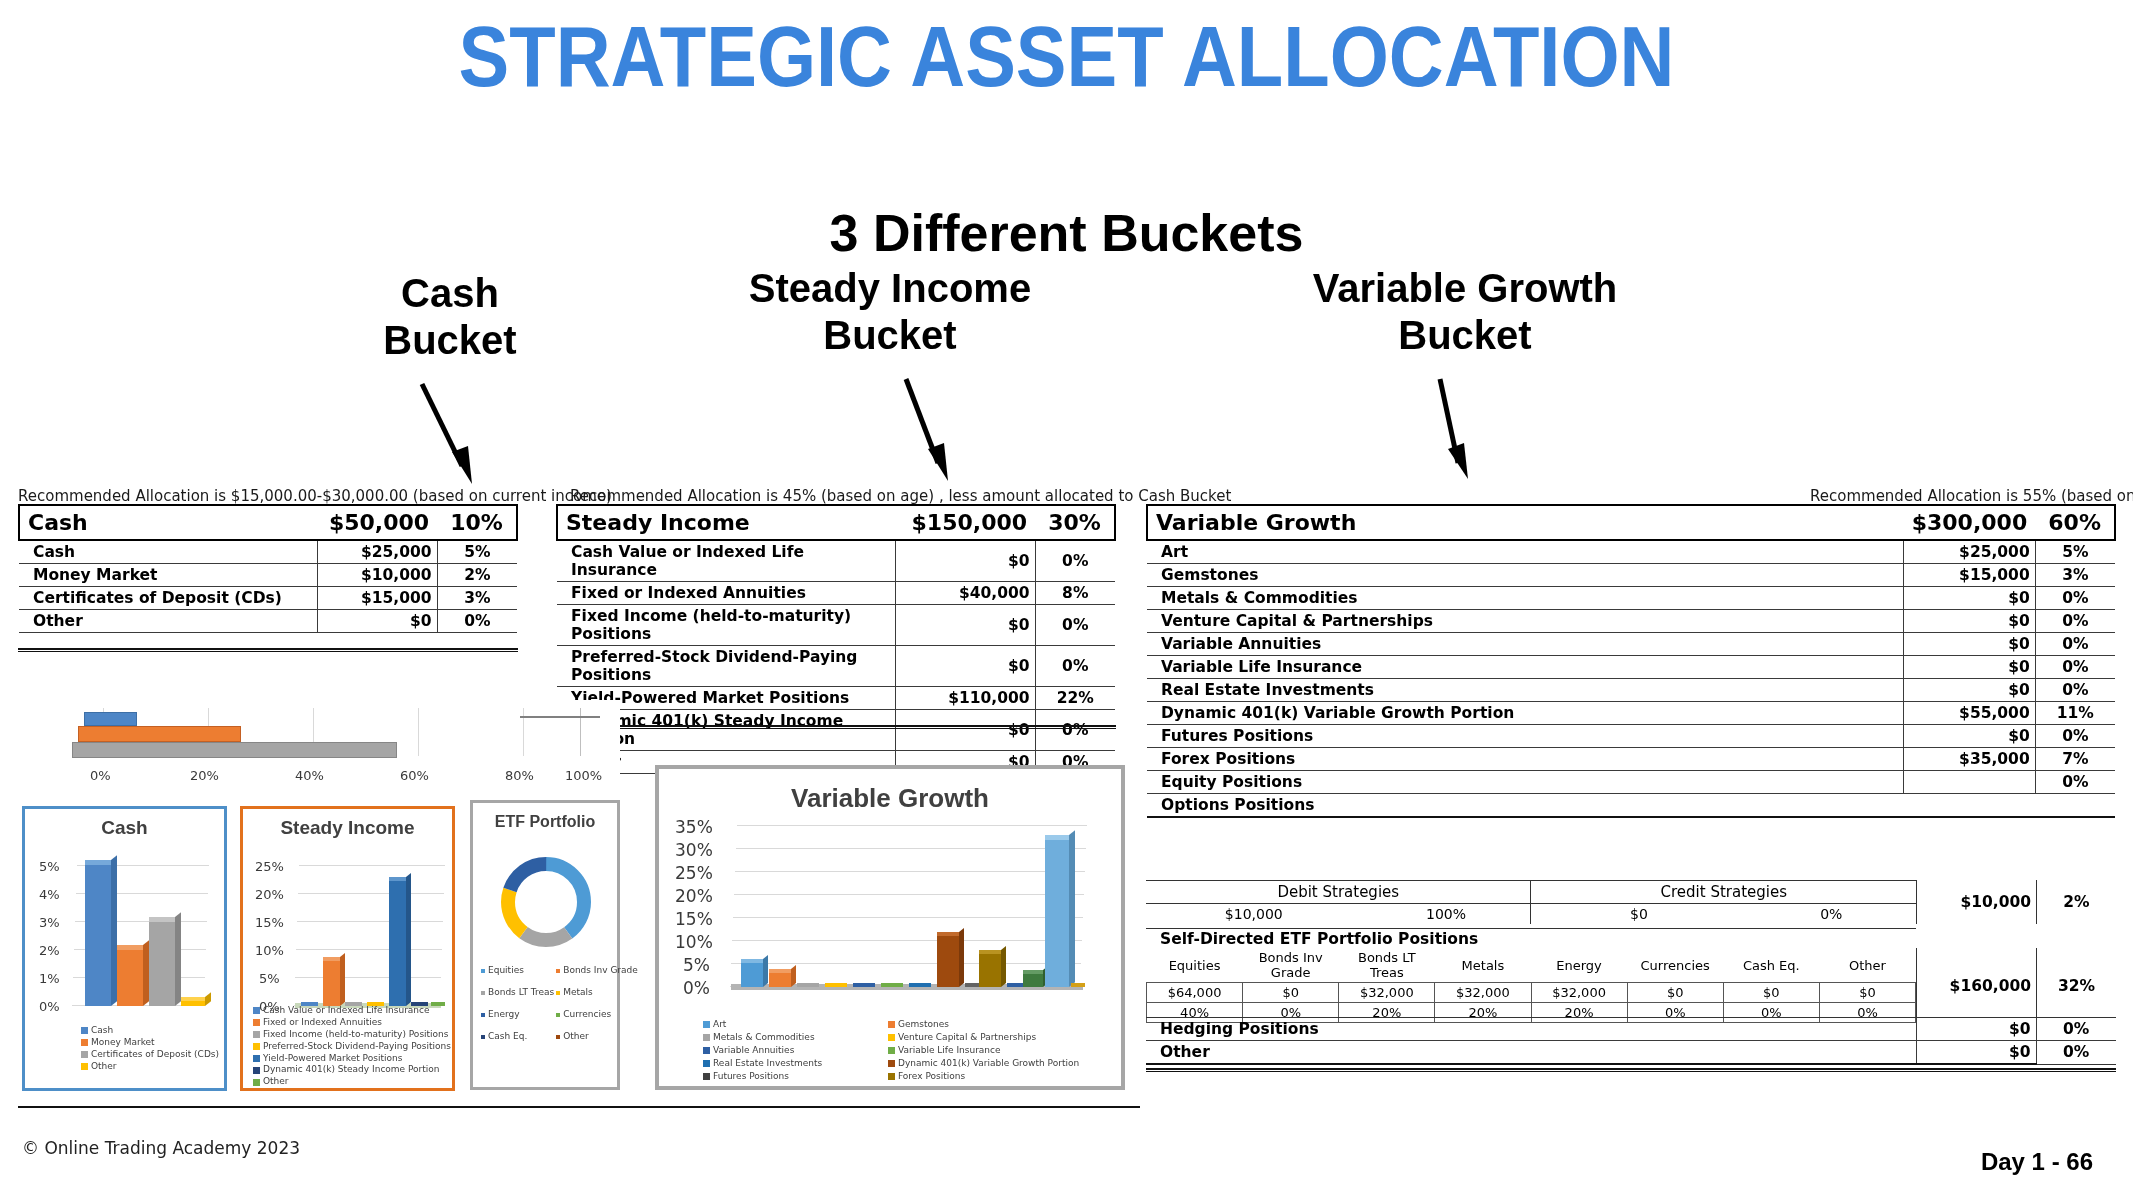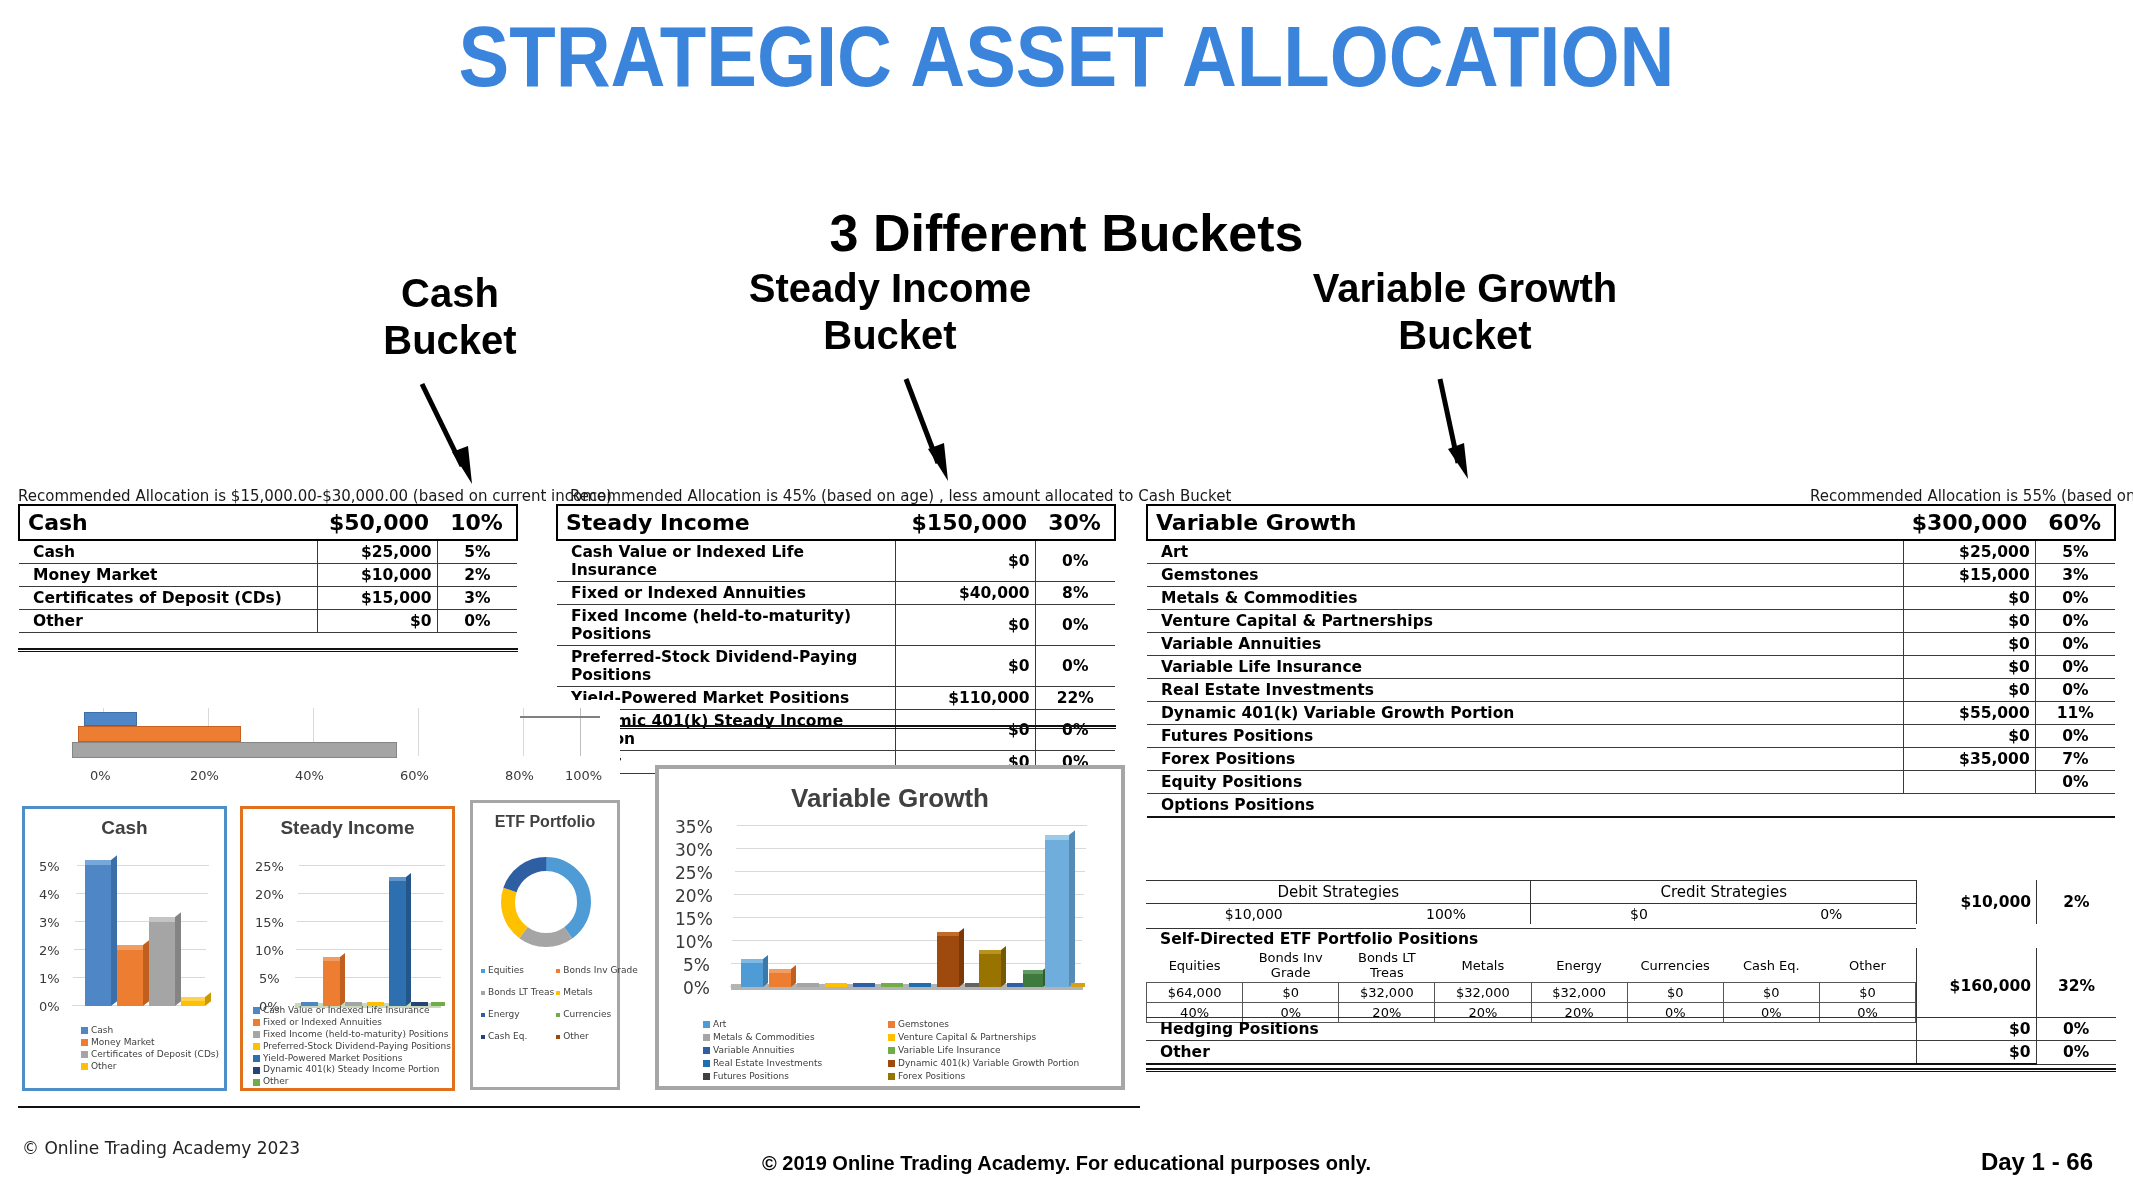--- a/index.html
+++ b/index.html
@@ -629,16 +629,15 @@
         </div>
       <div class="legend-item">
           <span class="swatch" style="background:#997300;"></span>
           <span>Forex Positions</span>
         </div>
     </div>
   </div>
 
   <div class="foot-rule"></div>
   <div class="copyright-left">© Online Trading Academy 2023</div>
-  <div class="footer-center">© 2019 Online Trading Academy. For educational purposes only.</div>
   <div class="footer-right">Day 1 - 66</div>
 
 </div>
 
 </body></html>

